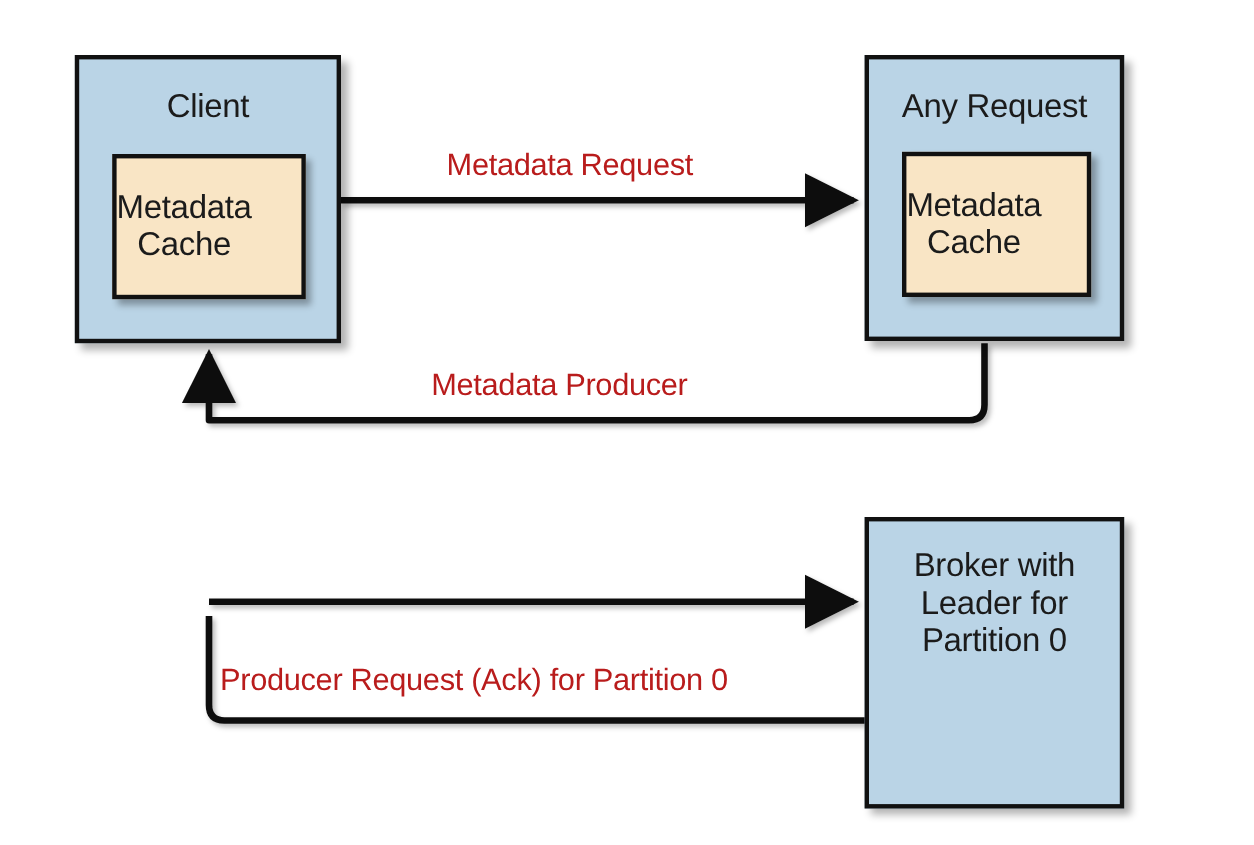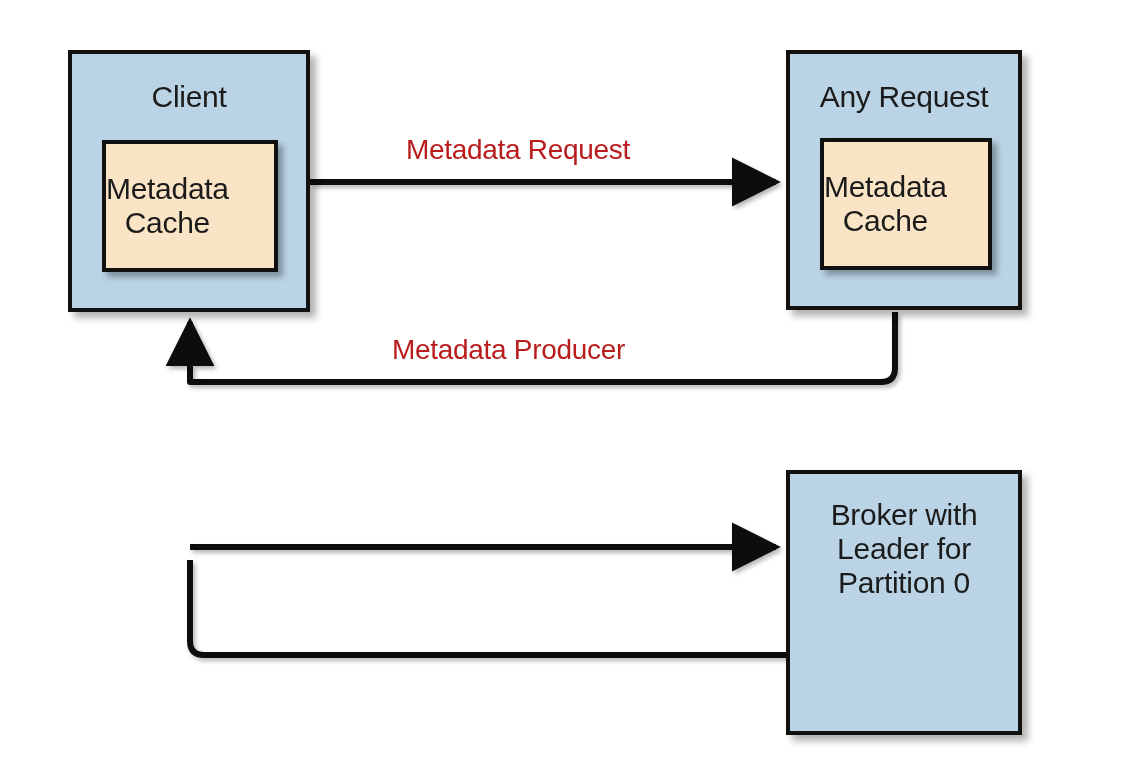--- a/index.html
+++ b/index.html
@@ -119,14 +119,15 @@
     <div class="node-title" style="top:24px;">Broker with
 Leader for
 Partition 0</div>
   </div>
 
   <div class="edge-label" style="left:406px; top:136px;">Metadata Request</div>
 
   <div class="edge-label" style="left:392px; top:336px;">Metadata Producer</div>
 
 
+  <div class="edge-label" style="left:200px; top:604px;">Producer Request (Ack) for Partition 0</div>
 
 </div>
 
 </body></html>

